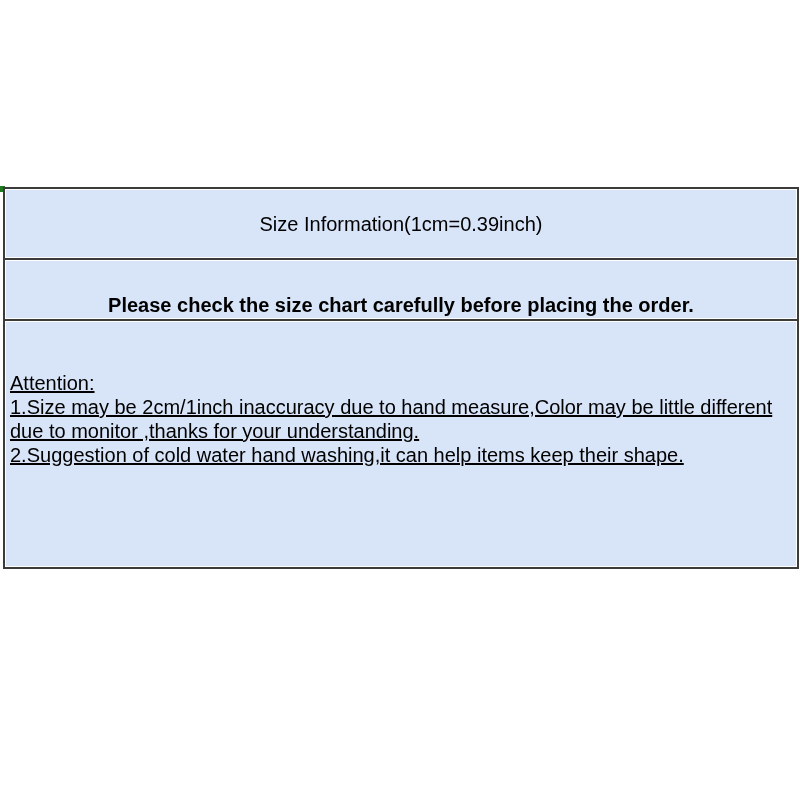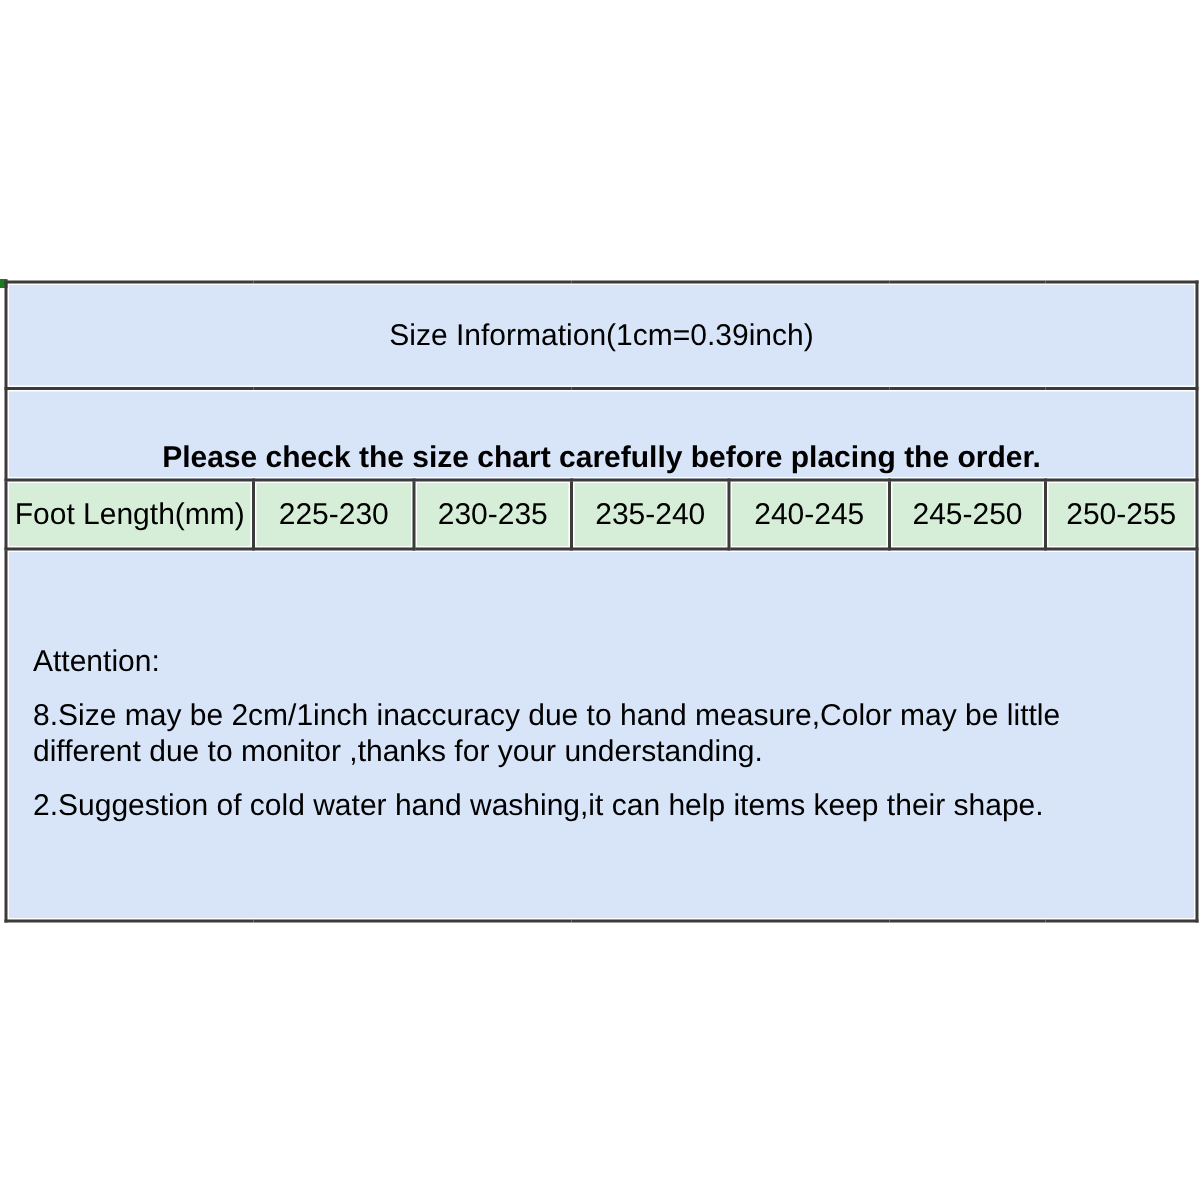--- a/index.html
+++ b/index.html
@@ -60,21 +60,21 @@
   .row-size td    { height: 43px; }
   .row-foot td    { height: 44px; }
   .attention-cell {
     height: 196px;
     vertical-align: top !important;
     text-align: left !important;
     font-size: 17px;
     line-height: 23px;
     padding: 50px 6px 0 5px !important;
   }
-  .attention-cell div { margin: 12px; }
+  .attention-cell div { margin: 0; text-decoration: underline; }
 </style>
 </head>
 <body>
 
 <div class="corner-mark"></div>
 
 <div class="chart-wrap">
   <table class="size-chart">
     <colgroup>
       <col style="width:165px">
@@ -85,31 +85,22 @@
       <col style="width:104px">
       <col style="width:101px">
     </colgroup>
     <tbody>
       <tr>
         <td colspan="7" class="bg-blue title-cell">Size Information(1cm=0.39inch)</td>
       </tr>
       <tr>
         <td colspan="7" class="bg-blue notice-cell">Please check the size chart carefully before placing the order.</td>
       </tr>
-      <tr class="row-foot">
-        <td class="bg-green">Foot Length(mm)</td>
-        <td class="bg-green">225-230</td>
-        <td class="bg-green">230-235</td>
-        <td class="bg-green">235-240</td>
-        <td class="bg-green">240-245</td>
-        <td class="bg-green">245-250</td>
-        <td class="bg-green">250-255</td>
-      </tr>
       <tr>
         <td colspan="7" class="bg-blue attention-cell">
           <div>Attention:</div>
-          <div>8.Size may be 2cm/1inch inaccuracy due to hand measure,Color may be little different due to monitor ,thanks for your understanding.</div>
+          <div>1.Size may be 2cm/1inch inaccuracy due to hand measure,Color may be little different due to monitor ,thanks for your understanding.</div>
           <div>2.Suggestion of cold water hand washing,it can help items keep their shape.</div>
         </td>
       </tr>
     </tbody>
   </table>
 </div>
 
 </body></html>

